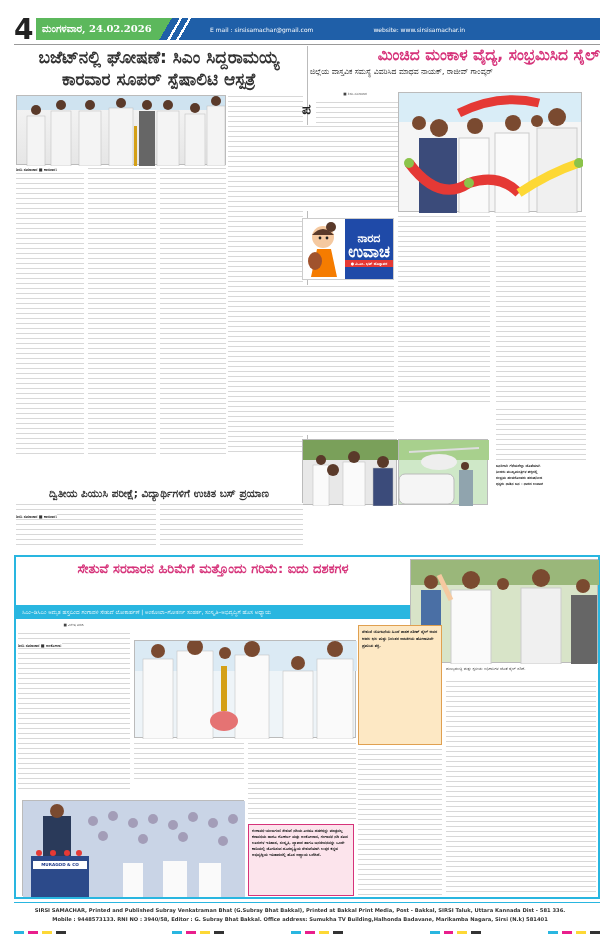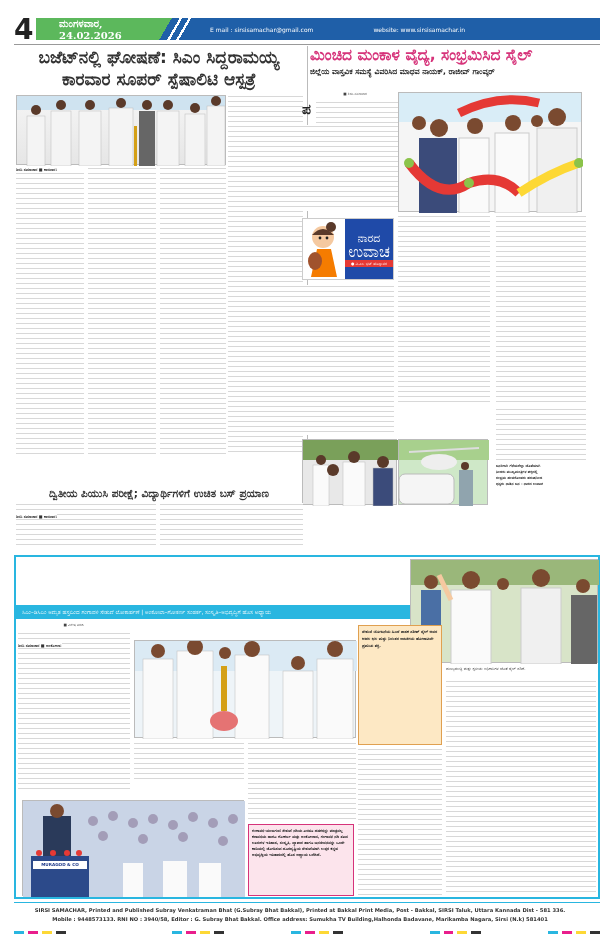--- a/index.html
+++ b/index.html
@@ -1,28 +1,28 @@
 <!DOCTYPE html>
 <html><head>
 <meta charset="utf-8">
 <style>
 *{box-sizing:border-box;margin:0;padding:0}
 body{width:600px;height:946px;background:#fff;font-family:"DejaVu Sans",sans-serif;position:relative;overflow:hidden;color:#222}
 .abs{position:absolute}
 .pageno{left:14px;top:16px;font:bold 28px "DejaVu Sans",sans-serif;color:#222;line-height:28px}
 .band{left:36px;top:18px;width:565px;height:22px;display:flex;align-items:center}
-.band .green{background:#5cb85c;width:120px;height:22px;display:flex;align-items:center;padding-left:23px;color:#fff;font:bold 10px "DejaVu Serif",serif}
+.band .green{background:#5cb85c;width:120px;height:22px;display:flex;align-items:center;padding-left:6px;color:#fff;font:bold 10px "DejaVu Serif",serif}
 .band .slash{width:40px;height:22px;background:linear-gradient(120deg,#5cb85c 0 30%,#1f5fa8 30% 45%,#fff 45% 50%,#1f5fa8 50% 62%,#fff 62% 67%,#1f5fa8 67%)}
 .band .blue{background:#1f5fa8;flex:1;height:22px;display:flex;align-items:center;color:#fff;font-size:6px;padding-left:14px;gap:60px}
 .band .brand{margin-left:auto;padding-right:8px;font-weight:bold;font-size:14px}
 .rule{left:14px;top:44px;width:586px;height:1px;background:#999}
 .h1{font-family:"DejaVu Sans",sans-serif;font-weight:bold;color:#333;text-align:center}
 .col{position:absolute;overflow:hidden;background:repeating-linear-gradient(#fff 0 1px,#d8d8d8 1px 2.4px,#fff 2.4px 5px)}
 .photo{position:absolute;border:1px solid #bbb}
-.nardbox{background:#e53935;color:#fff;font-weight:normal;text-align:center}
+.nardbox{background:#e53935;color:#fff;font-weight:bold;text-align:center}
 .footer{left:0;top:906px;width:600px;text-align:center;font-size:5.2px;font-weight:bold;color:#333;line-height:9px}
 .regmarks{left:14px;top:930px;width:586px;height:4px;display:flex;gap:4px;align-items:center}
 .regmarks span{display:inline-block;width:10px;height:3px}
 .vsep{position:absolute;width:1px;background:#bbb}
 </style>
 </head>
 <body>
 
 <div class="abs pageno">4</div>
 <div class="abs band">
@@ -66,22 +66,22 @@
     <rect x="117" y="30" width="3" height="40" fill="#d4a017"></rect>
   </svg>
 </div>
 <div class="col" style="left:228px;top:95px;width:75px;height:360px"></div>
 <div class="col" style="left:16px;top:167px;width:68px;height:288px">
   <div style="font-size:4px;font-weight:bold;background:#fff;color:#333">ಶಿರಸಿ ಸಮಾಚಾರ ■ ಕಾರವಾರ:</div>
 </div>
 <div class="col" style="left:88px;top:167px;width:68px;height:288px"></div>
 <div class="col" style="left:160px;top:167px;width:66px;height:288px"></div>
 
-<div class="abs h1" style="left:310px;top:45px;width:290px;font-size:15.5px;line-height:20px;color:#d6337a;text-align:left">ಮಿಂಚಿದ ಮಂಕಾಳ ವೈದ್ಯ, ಸಂಭ್ರಮಿಸಿದ ಸೈಲ್</div>
-<div class="abs" style="left:310px;top:67px;width:290px;font-size:7.6px;font-weight:bold;color:#222;white-space:nowrap">ಜಿಲ್ಲೆಯ ವಾಸ್ತವಿಕ ಸಮಸ್ಯೆ ವಿವರಿಸಿದ ಮಾಧವ ನಾಯಕ್, ರಾಜೀವ್ ಗಾಂವ್ಕರ್</div>
+<div class="abs h1" style="left:310px;top:45px;width:290px;font-size:15.5px;line-height:20px;color:#d6337a;text-align:right">ಮಿಂಚಿದ ಮಂಕಾಳ ವೈದ್ಯ, ಸಂಭ್ರಮಿಸಿದ ಸೈಲ್</div>
+<div class="abs" style="left:310px;top:67px;width:290px;font-size:7.6px;font-weight:normal;color:#222;white-space:nowrap">ಜಿಲ್ಲೆಯ ವಾಸ್ತವಿಕ ಸಮಸ್ಯೆ ವಿವರಿಸಿದ ಮಾಧವ ನಾಯಕ್, ರಾಜೀವ್ ಗಾಂವ್ಕರ್</div>
 
 <div class="abs" style="left:310px;top:92px;width:90px;font-size:3.6px;text-align:center;color:#444">■ ಶಿರಸಿ ಸಮಾಚಾರ</div>
 <div class="abs" style="left:302px;top:101px;font-size:14px;font-weight:bold;color:#222">ಪ</div>
 <div class="col" style="left:316px;top:101px;width:84px;height:24px"></div>
 <div class="col" style="left:302px;top:125px;width:98px;height:86px"></div>
 
 <div class="photo" style="left:398px;top:92px;width:184px;height:120px;background:linear-gradient(180deg,#d9edf7 0,#d9edf7 25%,#f5f5f5 25%)">
   <svg width="184" height="120">
     <rect x="20" y="45" width="38" height="75" fill="#3b4b7a"></rect>
     <rect x="60" y="45" width="30" height="75" fill="#fafafa" stroke="#ccc"></rect>
@@ -162,20 +162,21 @@
 </div>
 
 <div class="abs h1" style="left:14px;top:486px;width:290px;font-size:10.5px;line-height:14px;white-space:nowrap">ದ್ವಿತೀಯ ಪಿಯುಸಿ ಪರೀಕ್ಷೆ; ವಿದ್ಯಾರ್ಥಿಗಳಿಗೆ ಉಚಿತ ಬಸ್ ಪ್ರಯಾಣ</div>
 <div class="col" style="left:16px;top:503px;width:140px;height:42px">
   <div style="font-size:4px;font-weight:bold;background:#fff;color:#333;display:inline-block">ಶಿರಸಿ ಸಮಾಚಾರ ■ ಕಾರವಾರ:</div>
 </div>
 <div class="col" style="left:160px;top:503px;width:143px;height:42px"></div>
 
 <div class="abs" style="left:14px;top:555px;width:586px;height:344px;border:2px solid #29b6e0"></div>
 <div class="abs h1" style="left:18px;top:560px;width:390px;font-size:13px;line-height:18px;color:#d6337a">
+  <div>ಸೇತುವೆ ಸರದಾರನ ಹಿರಿಮೆಗೆ ಮತ್ತೊಂದು ಗರಿಮೆ: ಐದು ದಶಕಗಳ</div>
 </div>
 <div class="photo" style="left:410px;top:559px;width:188px;height:104px;background:#d8e4c8">
   <svg width="188" height="104">
     <rect width="188" height="25" fill="#9ab77a"></rect>
     <rect x="10" y="30" width="20" height="74" fill="#4a6fa5"></rect>
     <rect x="40" y="30" width="40" height="74" fill="#fafafa" stroke="#ccc"></rect>
     <rect x="110" y="28" width="40" height="76" fill="#f0f0f0" stroke="#ccc"></rect>
     <rect x="160" y="35" width="26" height="69" fill="#666"></rect>
     <g fill="#7a4a30">
         <circle cx="20" cy="22" r="7"></circle>

